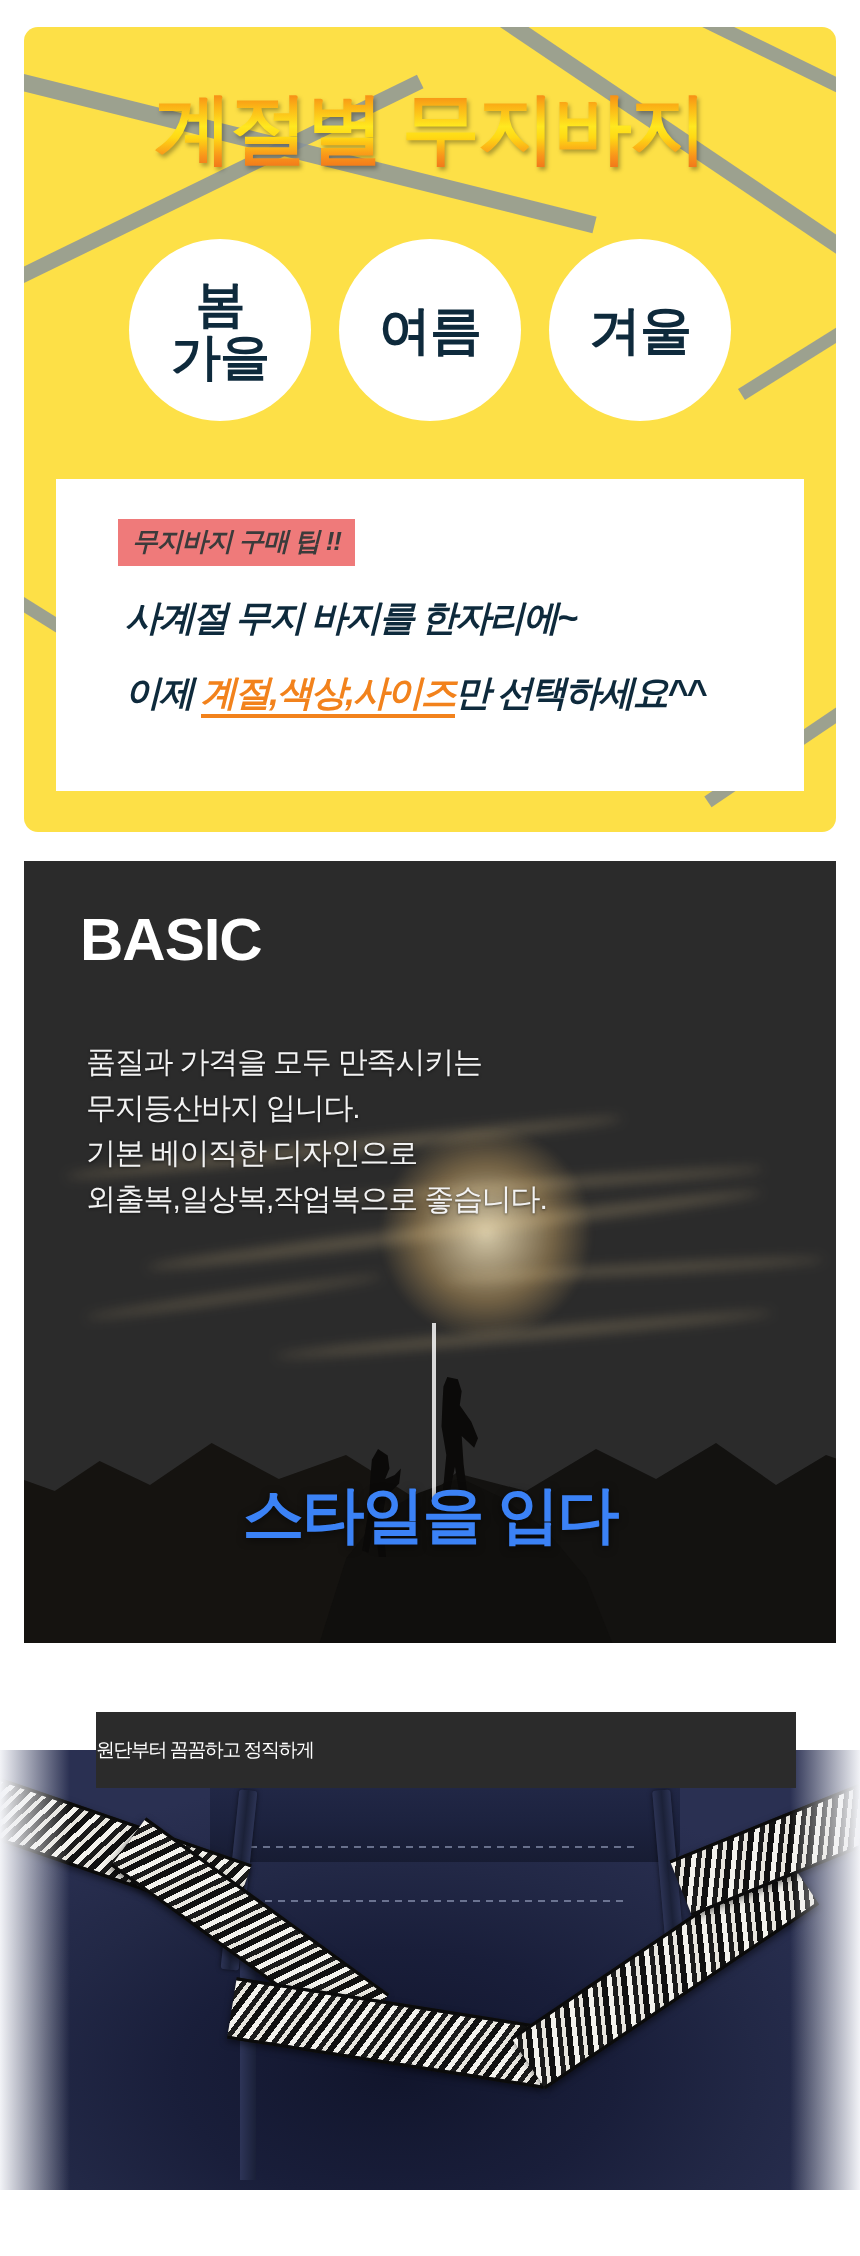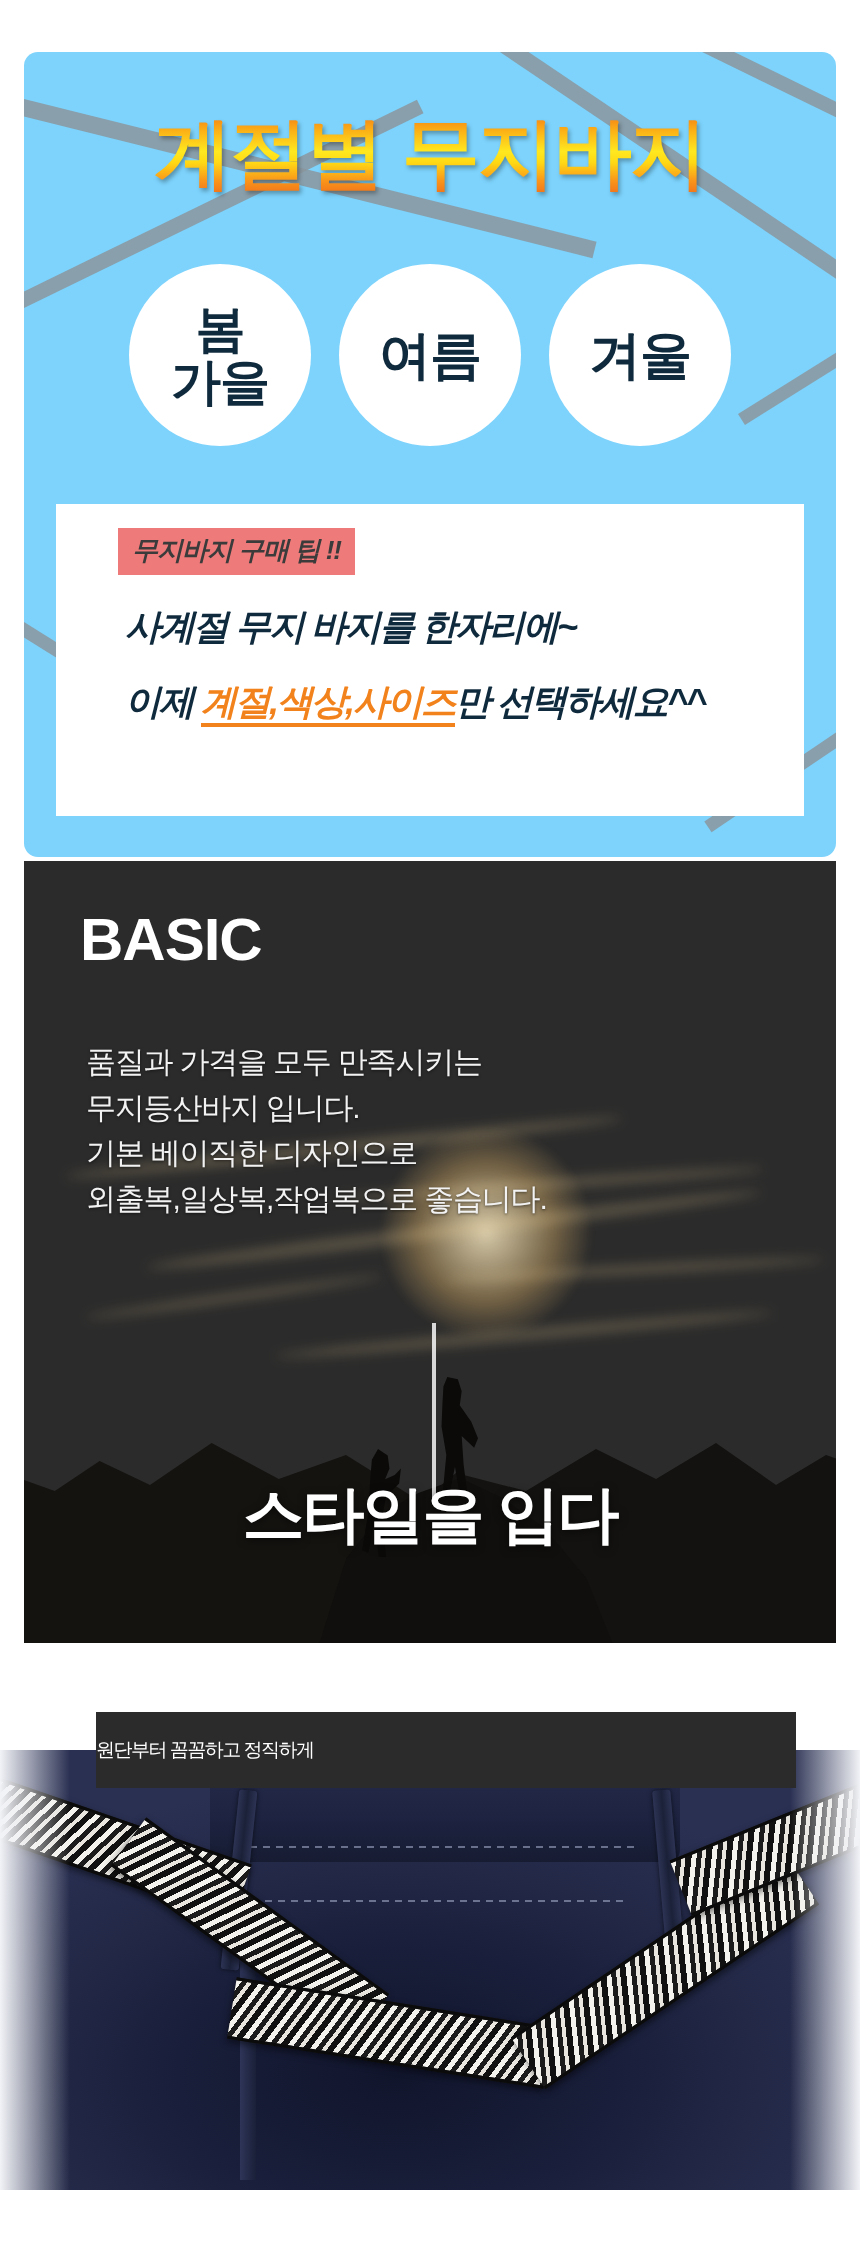--- a/index.html
+++ b/index.html
@@ -10,23 +10,23 @@
     background: #ffffff;
     font-family: "Liberation Sans", "DejaVu Sans", sans-serif;
     overflow: hidden;
   }
 
   .page { position: relative; width: 860px; height: 2256px; background: #fff; }
 
   
   .hero {
     position: absolute;
-    left: 24px; top: 52px;
+    left: 24px; top: 27px;
     width: 812px; height: 805px;
-    background: #7dd3fc;
+    background: #fde047;
     border-radius: 14px;
     overflow: hidden;
   }
   .hero-stripes { position: absolute; inset: 0; overflow: hidden; }
   .stripe {
     position: absolute;
     background: #8b959c;
     opacity: .85;
   }
   .s1 { width: 640px; height: 17px; left: -60px; top: 112px; transform: rotate(14deg); }
@@ -81,21 +81,21 @@
   .season-circle.two .ln + .ln { margin-top: 3px; }
 
   .tipbox {
     position: absolute;
     left: 32px; top: 452px;
     width: 748px; height: 312px;
     background: #ffffff;
   }
   .tip-badge {
     display: inline-block;
-    margin: 24px 0 0 62px;
+    margin: 40px 0 0 62px;
     padding: 5px 14px 7px 14px;
     background: #ef7a7a;
     color: #3b3b3b;
     font-size: 26px;
     font-weight: bold;
     font-style: italic;
     letter-spacing: -1px;
   }
   .tip-line {
     margin: 28px 0 0 69px;
@@ -216,21 +216,21 @@
     letter-spacing: -1.2px;
     text-shadow: 0 1px 3px rgba(0,0,0,.55);
   }
   .basic-slogan {
     position: absolute;
     left: 0; right: 0; bottom: 86px;
     z-index: 4;
     text-align: center;
     font-size: 62px;
     font-weight: bold;
-    color: #ffffff;
+    color: #3b82f6;
     letter-spacing: -2px;
     text-shadow: 0 2px 8px rgba(0,0,0,.55);
   }
 
   
   .product {
     position: absolute;
     left: 0; top: 1750px;
     width: 860px; height: 506px;
     overflow: hidden;

